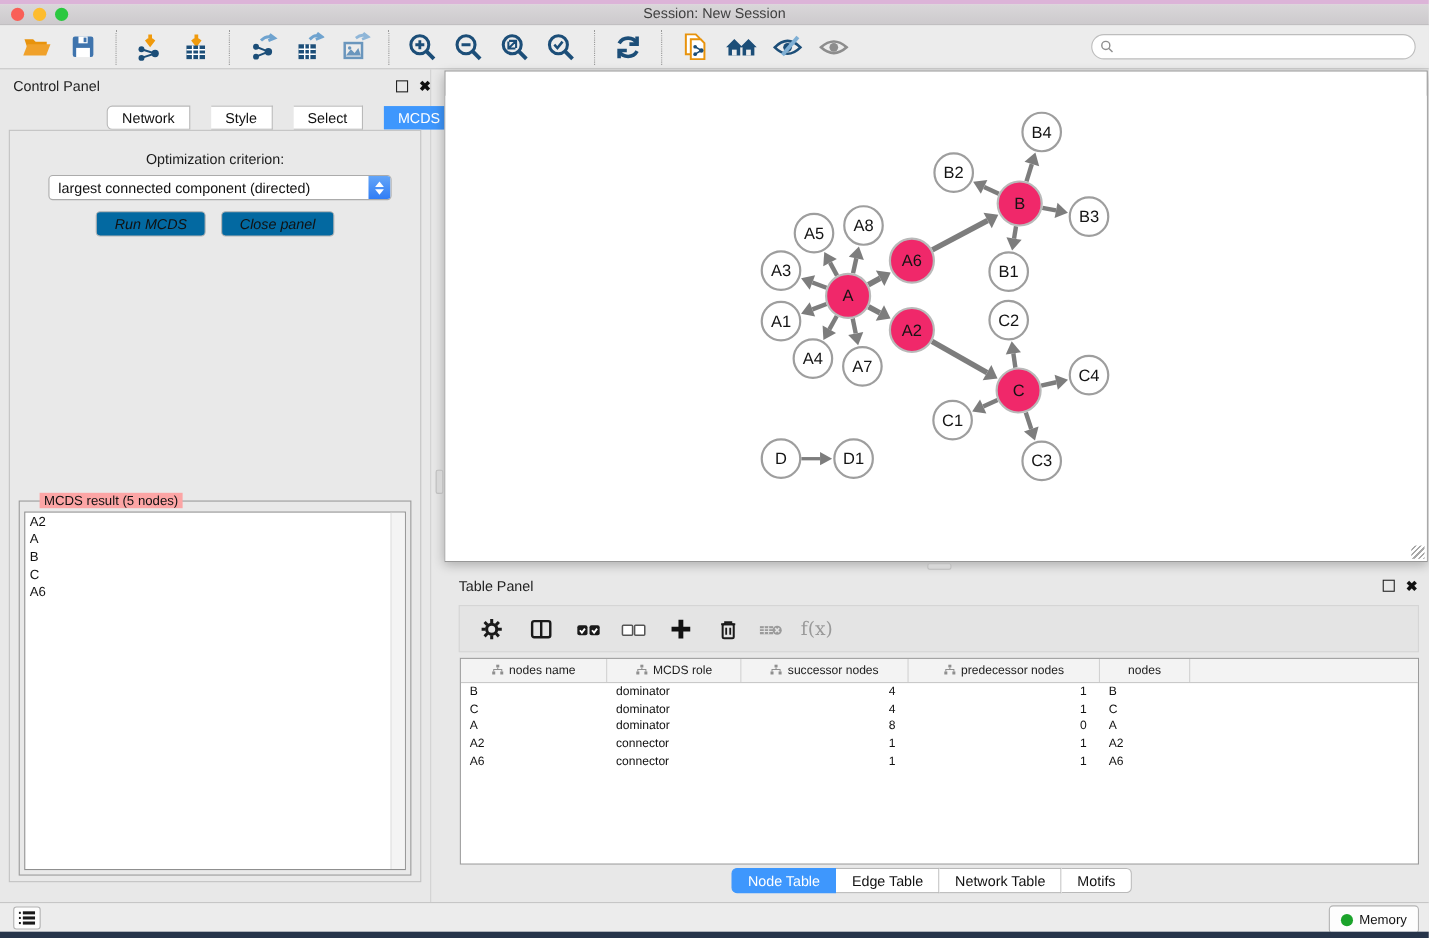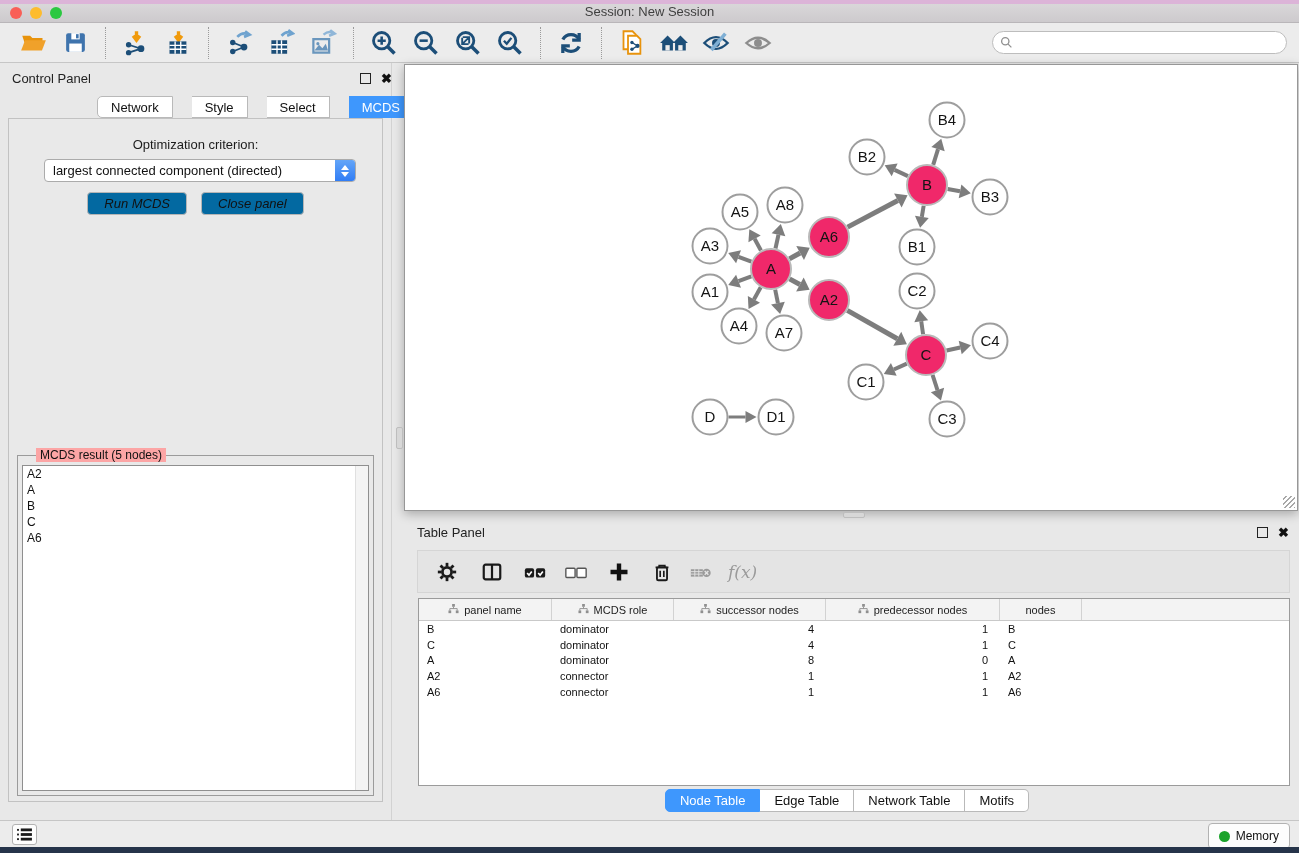--- a/index.html
+++ b/index.html
@@ -67,21 +67,21 @@
   .resize-grip { position:absolute; right:2px; bottom:2px; width:12px; height:12px;
     background:repeating-linear-gradient(135deg, transparent 0 2px, #a8a8a8 2px 3.5px); }
   .split-h { position:absolute; left:396px; top:427px; width:7px; height:22px; background:#d7d7d7; border:1px solid #bdbdbd; border-radius:2px; }
   .split-v { position:absolute; left:843px; top:512px; width:22px; height:6px; background:#d7d7d7; border:1px solid #bdbdbd; border-radius:2px; }
 
   
   .tp-title { position:absolute; left:417px; top:525px; font-size:13px; color:#222; }
   .tp-toolbar { position:absolute; left:417px; top:550px; width:873px; height:43px; background:#e4e4e4;
     border:1px solid #d5d5d5; display:flex; align-items:center; padding-left:10px; }
   .tp-btn { width:28px; height:28px; display:flex; align-items:center; justify-content:center; margin:0 5px; }
-  .fx { font-family:"DejaVu Serif", serif; font-style:italic; font-size:17px; color:#9a9a9a; margin-left:8px; }
+  .fx { font-family:"DejaVu Serif", serif; font-size:17px; color:#9a9a9a; margin-left:8px; }
   .table-wrap { position:absolute; left:418px; top:598px; width:872px; height:188px; background:#fff;
     border:1px solid #9b9b9b; overflow:hidden; font-size:11px; }
   .t-header { display:flex; height:22px; background:#f3f3f3; border-bottom:1px solid #c9c9c9; }
   .t-hcell { display:flex; align-items:center; justify-content:center; gap:5px; color:#1c1c1c;
     border-right:1px solid #d2d2d2; }
   .t-row { display:flex; height:15.8px; align-items:center; color:#111; }
   .t-cell { overflow:hidden; white-space:nowrap; }
 
   
   .bottom-tabs { position:absolute; left:404px; top:789px; width:886px; display:flex; justify-content:center; }
@@ -451,21 +451,21 @@
 
   <div class="table-wrap">
     <div class="t-header" id="t-header">
         <div class="t-hcell" style="width: 133px;">
           <svg width="11" height="11" viewBox="0 0 12 12">
             <rect x="4.5" y="0" width="3" height="3" fill="#8f8f8f"></rect>
             <rect x="0.5" y="7" width="3" height="3" fill="#8f8f8f"></rect>
             <rect x="8.5" y="7" width="3" height="3" fill="#8f8f8f"></rect>
             <path d="M6,3 v2 M2,7 V5 h8 v2" stroke="#8f8f8f" fill="none"></path>
           </svg>
-          <span>panel name</span>
+          <span>nodes name</span>
         </div>
         <div class="t-hcell" style="width: 122px;">
           <svg width="11" height="11" viewBox="0 0 12 12">
             <rect x="4.5" y="0" width="3" height="3" fill="#8f8f8f"></rect>
             <rect x="0.5" y="7" width="3" height="3" fill="#8f8f8f"></rect>
             <rect x="8.5" y="7" width="3" height="3" fill="#8f8f8f"></rect>
             <path d="M6,3 v2 M2,7 V5 h8 v2" stroke="#8f8f8f" fill="none"></path>
           </svg>
           <span>MCDS role</span>
         </div>

